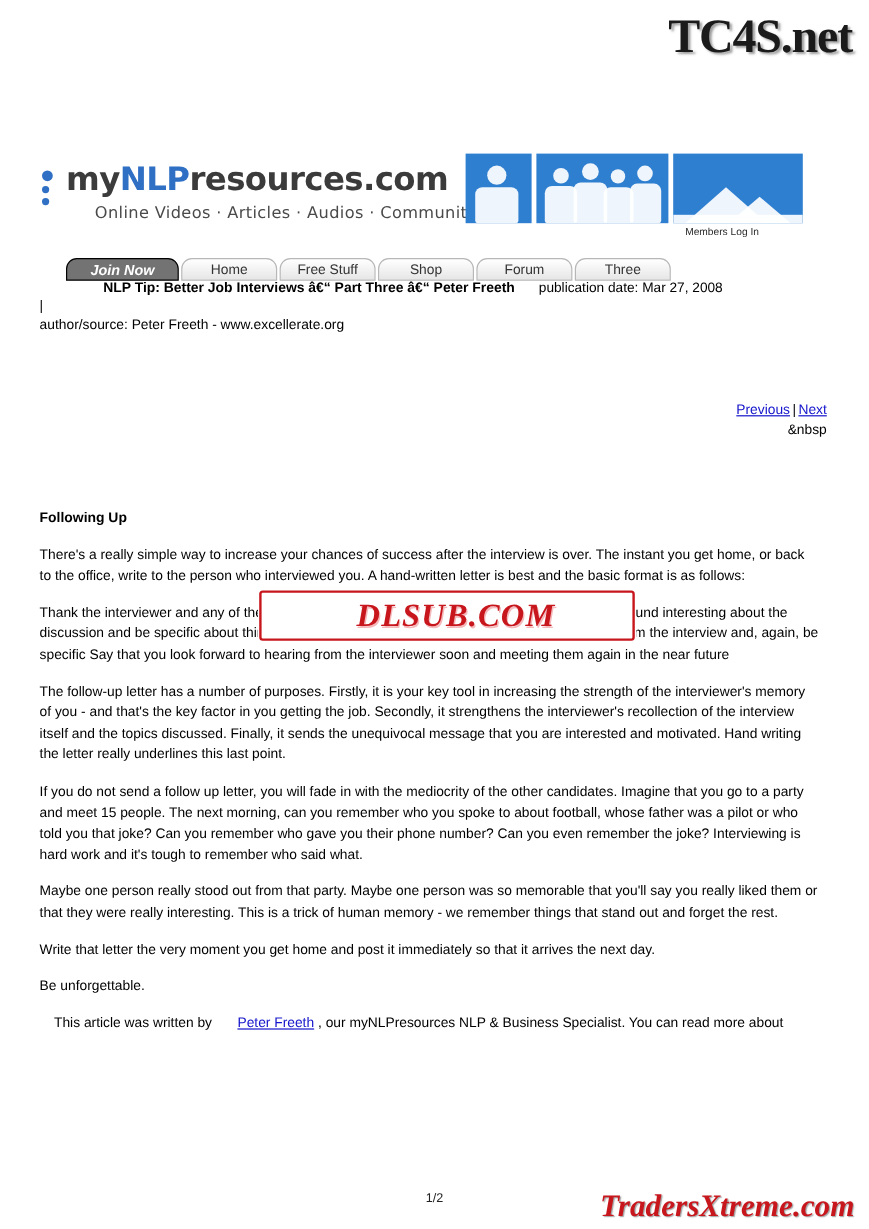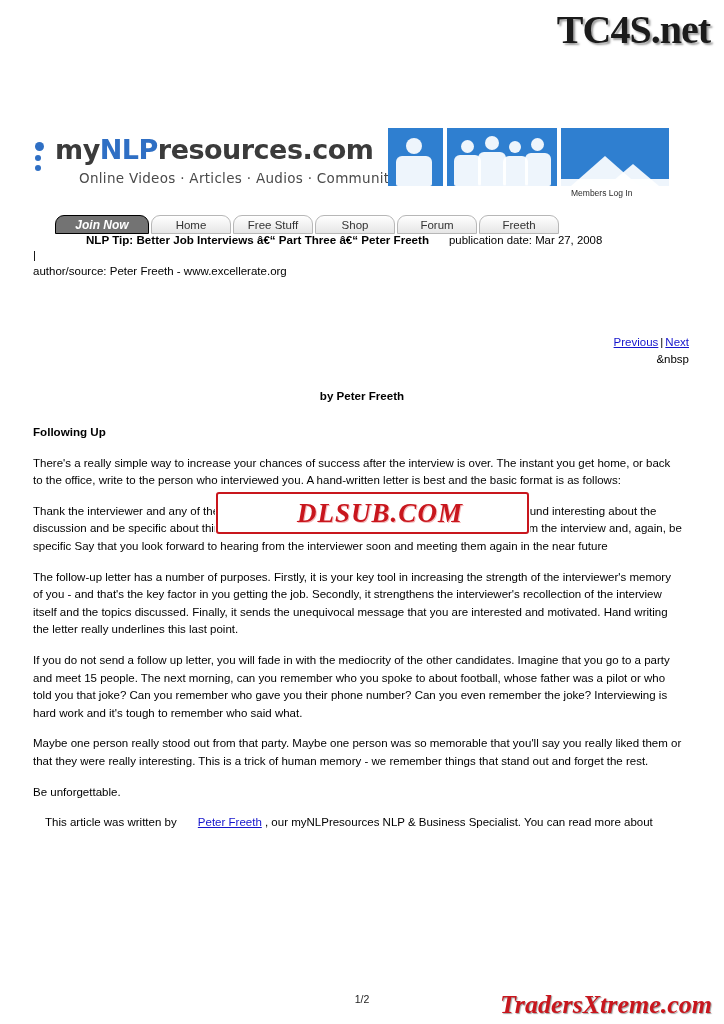--- a/index.html
+++ b/index.html
@@ -342,43 +342,43 @@
 
     <div class="members-login">Members Log In</div>
   </div>
 
   <div class="nav">
     <div class="tab join">Join Now</div>
     <div class="tab">Home</div>
     <div class="tab">Free Stuff</div>
     <div class="tab">Shop</div>
     <div class="tab">Forum</div>
-    <div class="tab">Freeth</div>
+    <div class="tab">Three</div>
   </div>
 
   <div class="headline">
     <span>NLP Tip: Better Job Interviews â€“ Part Three â€“ Peter Freeth</span><span class="pubdate">publication date: Mar 27, 2008</span>
   </div>
   <div class="pipe-line">|</div>
   <div class="author-line">author/source: Peter Freeth - www.excellerate.org</div>
 
   <div class="pager">
     <a href="#">Previous</a><span class="sep">|</span><a href="#">Next</a>
   </div>
   <div class="nbsp-line">&amp;nbsp</div>
 
-  <div class="byline">by Peter Freeth</div>
 
   <div class="body">
     <h3>Following Up</h3>
     <p>There's a really simple way to increase your chances of success after the interview is over. The instant you get home, or back to the office, write to the person who interviewed you. A hand-written letter is best and the basic format is as follows:</p>
     <p> Thank the interviewer and any of their colleagues who were present for their time  Say what you found interesting about the discussion and be specific about things you actually talked about  Restate any important points from the interview and, again, be specific  Say that you look forward to hearing from the interviewer soon and meeting them again in the near future</p>
     <p>The follow-up letter has a number of purposes. Firstly, it is your key tool in increasing the strength of the interviewer's memory of you - and that's the key factor in you getting the job. Secondly, it strengthens the interviewer's recollection of the interview itself and the topics discussed. Finally, it sends the unequivocal message that you are interested and motivated. Hand writing the letter really underlines this last point.</p>
     <p>If you do not send a follow up letter, you will fade in with the mediocrity of the other candidates. Imagine that you go to a party and meet 15 people. The next morning, can you remember who you spoke to about football, whose father was a pilot or who told you that joke? Can you remember who gave you their phone number? Can you even remember the joke? Interviewing is hard work and it's tough to remember who said what.</p>
     <p>Maybe one person really stood out from that party. Maybe one person was so memorable that you'll say you really liked them or that they were really interesting. This is a trick of human memory - we remember things that stand out and forget the rest.</p>
+    <p>Write that letter the very moment you get home and post it immediately so that it arrives the next day.</p>
     <p>Be unforgettable.</p>
     <p class="closing"><span>This article was written by </span><a href="#">Peter Freeth</a><span> , our myNLPresources NLP &amp; Business Specialist. You can read more about</span></p>
   </div>
 
   <div class="dlsub">
     <span>DLSUB.COM</span>
   </div>
 
   <div class="footer-page">1/2</div>
   <div class="tx">TradersXtreme.com</div>

